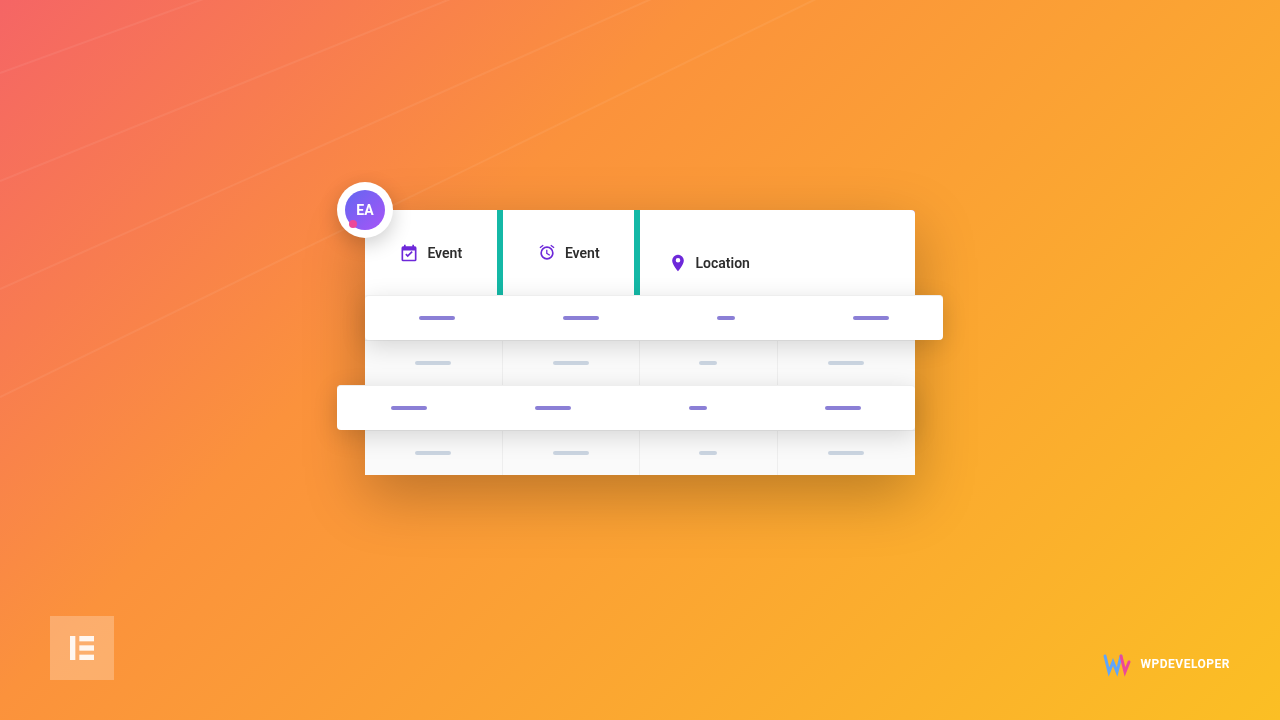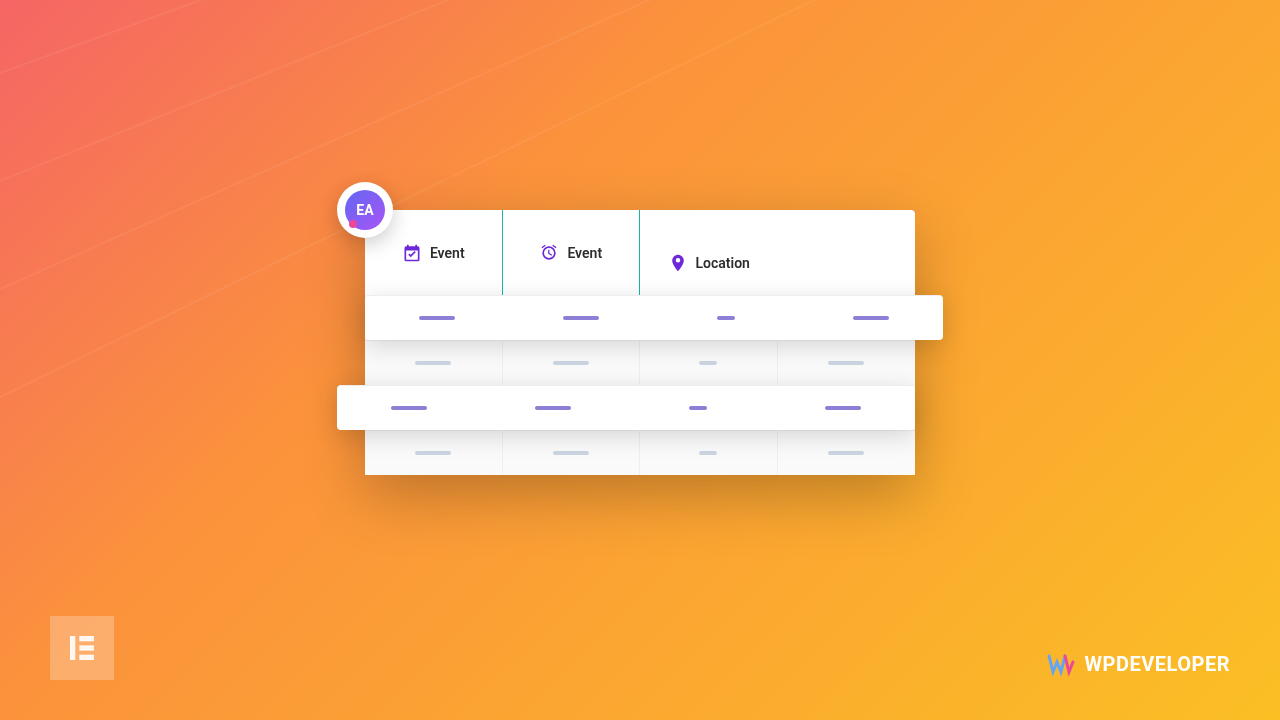--- a/index.html
+++ b/index.html
@@ -72,21 +72,21 @@
       display: grid;
       grid-template-columns: 1fr 1fr 1fr 1fr;
       background: #fff;
       border-radius: 4px 4px 0 0;
     }
     .header-cell {
       padding: 22px 12px;
       display: flex;
       align-items: center;
       gap: 8px;
-      border-right: 1px solid #14b8a6;
+      border-right: 6px solid #14b8a6;
       justify-content: center;
     }
     .header-cell:last-child { border-right: none; margin-top: 21px; }
     .header-icon {
       width: 20px;
       height: 20px;
       display: flex;
       align-items: center;
       justify-content: center;
       color: #6d28d9;
@@ -143,21 +143,21 @@
     }
     .wpdev-logo {
       position: absolute;
       right: 50px;
       bottom: 40px;
       display: flex;
       align-items: center;
       gap: 6px;
       color: #fff;
       font-weight: 700;
-      font-size: 20px;
+      font-size: 12px;
       letter-spacing: 0.5px;
     }
     .wpdev-icon {
       width: 32px;
       height: 32px;
       position: relative;
     }
   </style>
 </head>
 <body>

